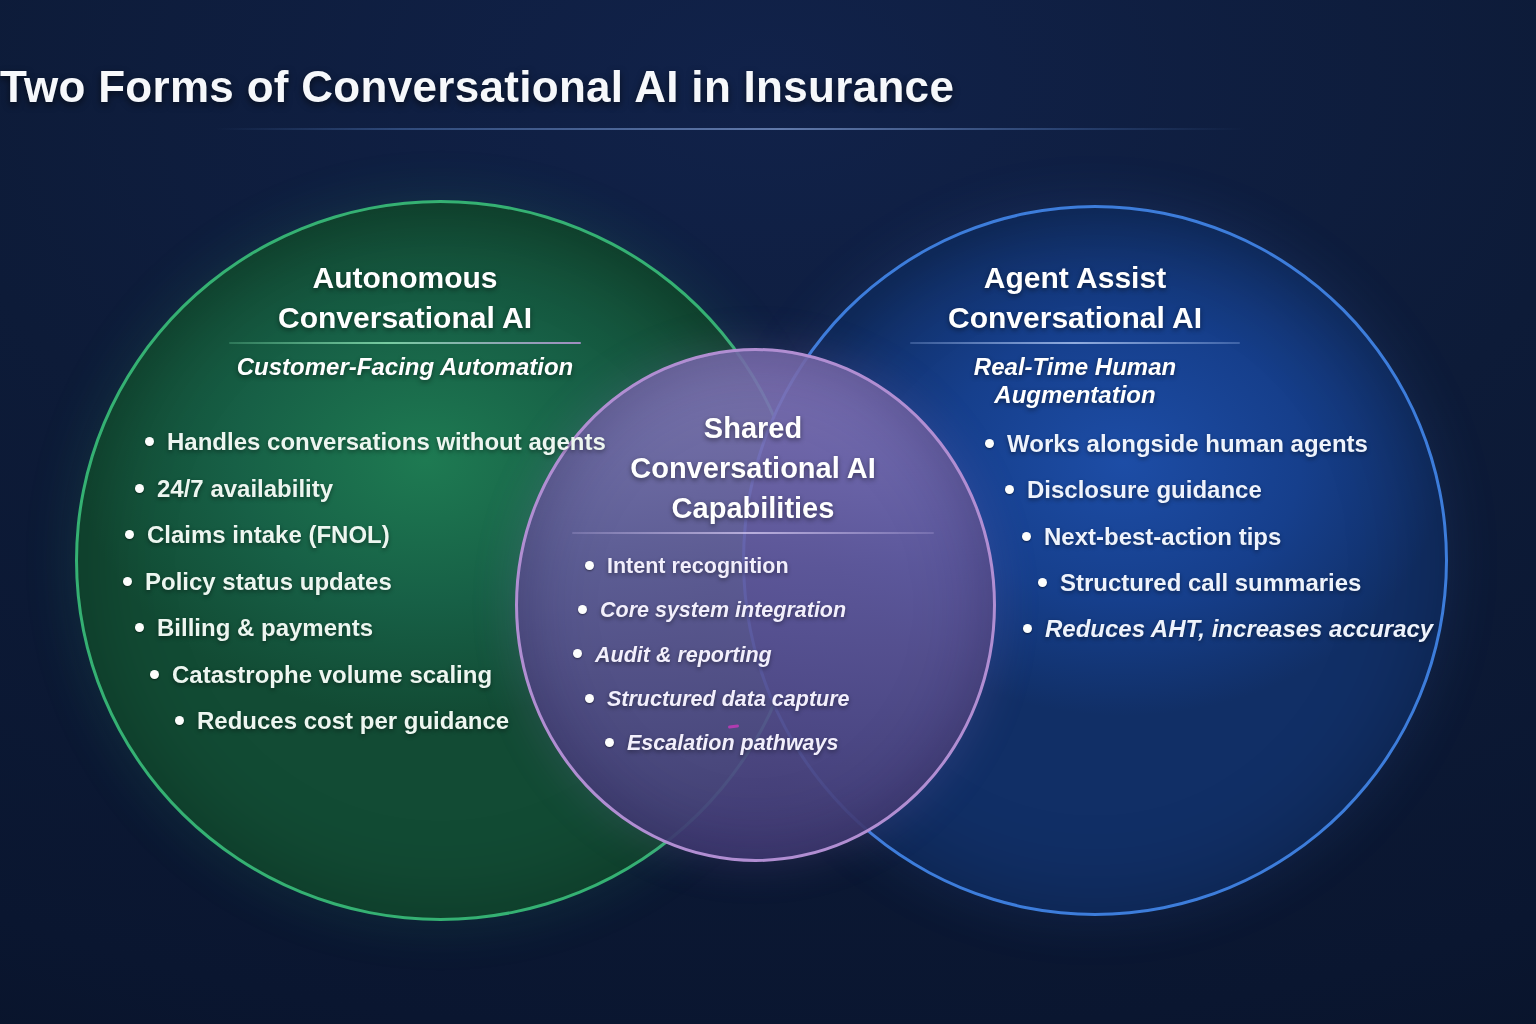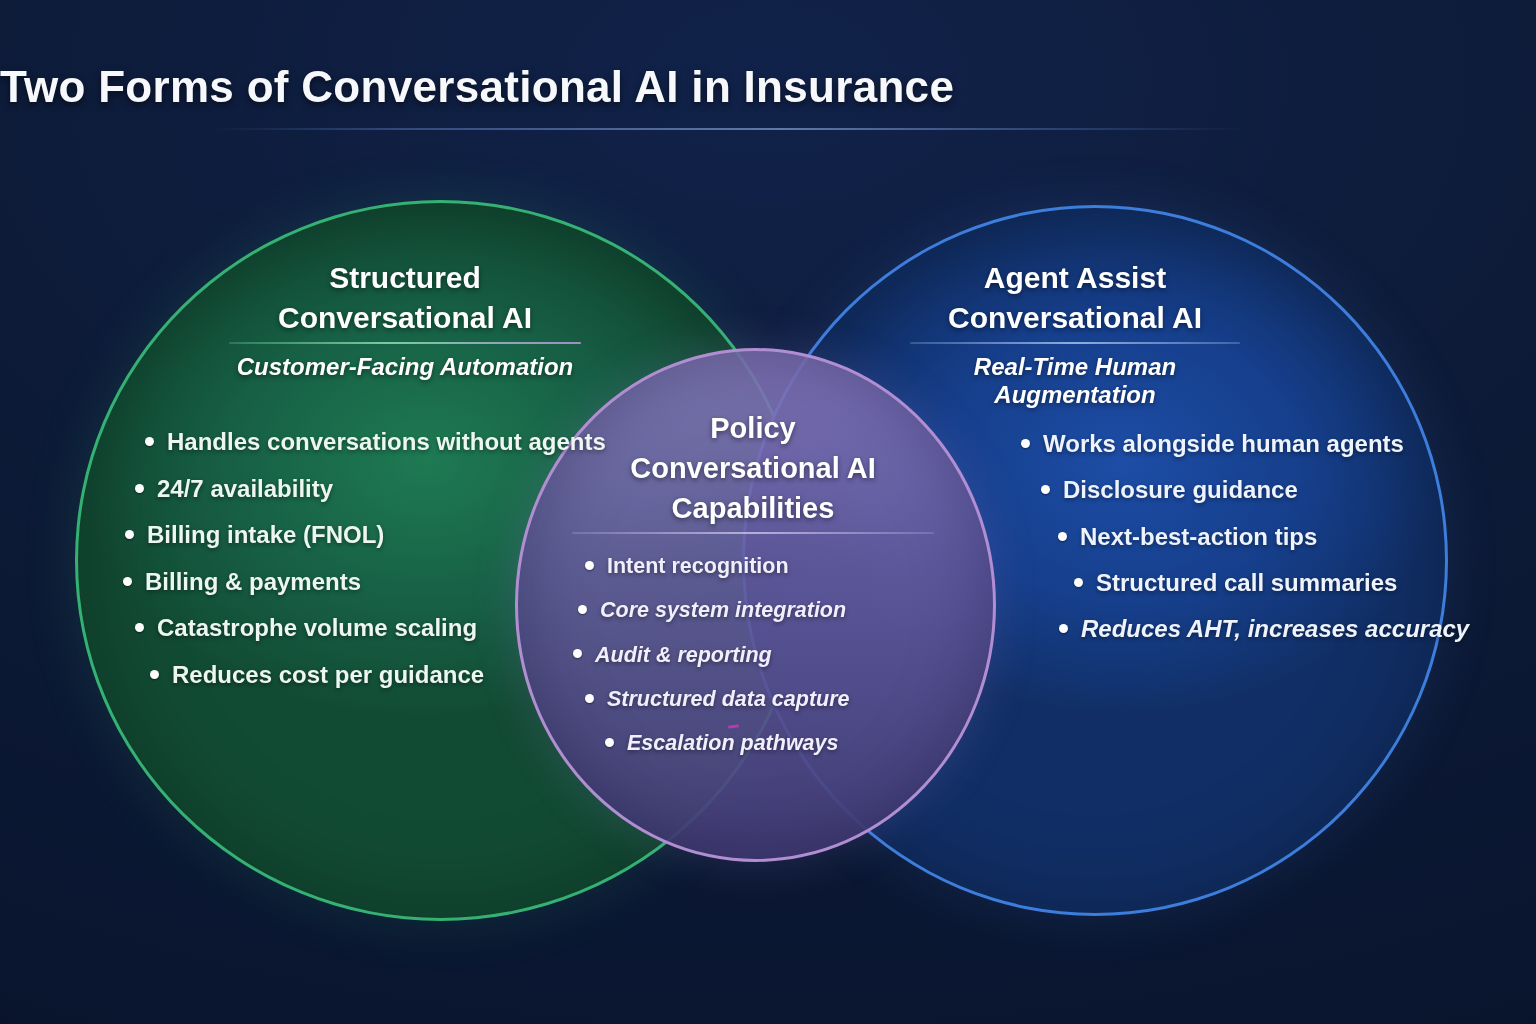--- a/index.html
+++ b/index.html
@@ -75,21 +75,21 @@
   #left-list li:nth-child(6){margin-left:75px}
   #left-list li:nth-child(7){margin-left:100px}
   #center-list{left:515px;top:544px;color:#f2effc;}
   #center-list li{height:44.3px;line-height:44.3px;font-size:21.5px;}
   #center-list li:nth-child(1){margin-left:70px}
   #center-list li:nth-child(2){margin-left:63px}
   #center-list li:nth-child(3){margin-left:58px}
   #center-list li:nth-child(4){margin-left:70px}
   #center-list li:nth-child(5){margin-left:90px}
   #center-list li:nth-child(6){margin-left:118px}
-  #right-list{left:776px;top:421px;color:#eef3fc;}
+  #right-list{left:740px;top:421px;color:#eef3fc;}
   #right-list li{height:46.3px;line-height:46.3px;}
   #right-list li:nth-child(1){margin-left:245px}
   #right-list li:nth-child(2){margin-left:265px}
   #right-list li:nth-child(3){margin-left:282px}
   #right-list li:nth-child(4){margin-left:298px}
   #right-list li:nth-child(5){margin-left:283px}
   #right-list li:nth-child(6){margin-left:273px}
   #right-list li:nth-child(7){margin-left:253px}
   
   .stray-mark{position:absolute;left:728px;top:725px;width:11px;height:3px;border-radius:2px;
@@ -101,44 +101,45 @@
 <div class="stage">
 
   <div class="main-title">Two Forms of Conversational AI in Insurance</div>
   <div class="title-divider"></div>
 
   <div class="circle green"></div>
   <div class="circle blue"></div>
   <div class="circle purple"></div>
 
   <div class="vhead left">
-    <div class="line">Structured</div>
+    <div class="line">Autonomous</div>
     <div class="line">Conversational AI</div>
     <div class="hr"></div>
     <div class="sub">Customer-Facing Automation</div>
   </div>
 
   <div class="vhead center">
-    <div class="line">Policy</div>
+    <div class="line">Shared</div>
     <div class="line">Conversational AI</div>
     <div class="line">Capabilities</div>
     <div class="hr"></div>
   </div>
 
   <div class="vhead right">
     <div class="line">Agent Assist</div>
     <div class="line">Conversational AI</div>
     <div class="hr"></div>
     <div class="sub">Real-Time Human Augmentation</div>
   </div>
 
   <ul class="blist" id="left-list">
       <li><span class="dot"></span><span>Handles conversations without agents</span></li>
       <li><span class="dot"></span><span>24/7 availability</span></li>
-      <li><span class="dot"></span><span>Billing intake (FNOL)</span></li>
+      <li><span class="dot"></span><span>Claims intake (FNOL)</span></li>
+      <li><span class="dot"></span><span>Policy status updates</span></li>
       <li><span class="dot"></span><span>Billing &amp; payments</span></li>
       <li><span class="dot"></span><span>Catastrophe volume scaling</span></li>
       <li><span class="dot"></span><span>Reduces cost per guidance</span></li>
     </ul>
   <ul class="blist" id="center-list">
       <li><span class="dot"></span><span>Intent recognition</span></li>
       <li><span class="dot"></span><span class="it">Core system integration</span></li>
       <li><span class="dot"></span><span class="it">Audit &amp; reporting</span></li>
       <li><span class="dot"></span><span class="it">Structured data capture</span></li>
       <li><span class="dot"></span><span class="it">Escalation pathways</span></li>

